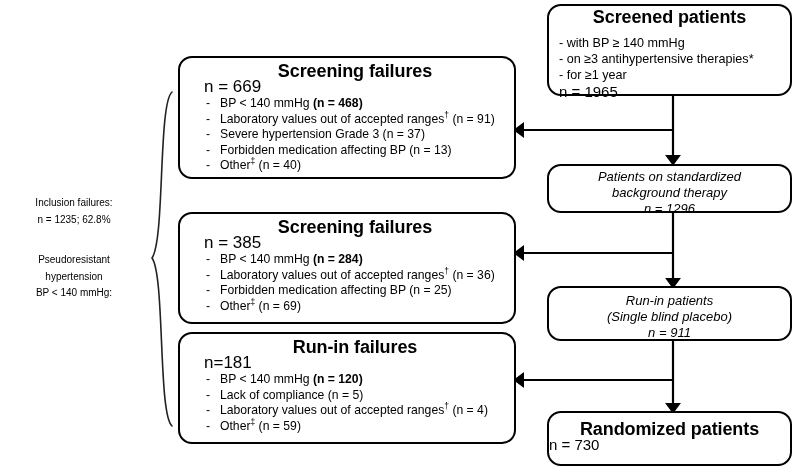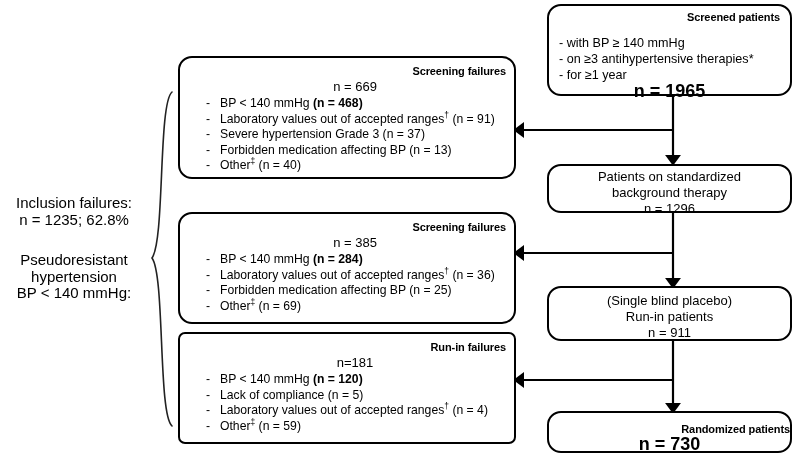--- a/index.html
+++ b/index.html
@@ -30,40 +30,41 @@
   }
   .box {
     position: absolute;
     box-sizing: border-box;
     border: 2px solid #000;
     border-radius: 14px;
     background: #fff;
   }
   .box-title {
     font-weight: bold;
-    text-align: right;
-    font-size: 11px;
-    line-height: 15px;
-    letter-spacing: -0.1px;
-  }
-  .box-sub {
-    text-align: center;
-    font-size: 13px;
-    line-height: 15px;
-  }
-  .box-sub-bold {
     text-align: center;
     font-size: 18px;
     line-height: 15px;
-    font-weight: bold;
+    letter-spacing: -0.1px;
+  }
+  .box-sub {
+    text-align: left;
+    font-size: 17px;
+    line-height: 15px;
+  }
+  .box-sub-bold {
+    text-align: left;
+    font-size: 15px;
+    line-height: 15px;
+    font-weight: normal;
   }
   .box-center-line {
     text-align: center;
     font-size: 13px;
     line-height: 16px;
+    font-style: italic;
   }
   ul.items {
     list-style: none;
     margin: 2px 0 0 0;
     padding: 0 0 0 0;
   }
   ul.items li {
     font-size: 12.2px;
     line-height: 15.5px;
     position: relative;
@@ -80,33 +81,33 @@
   }
   .b { font-weight: bold; }
   sup {
     font-size: 8.5px;
     line-height: 0;
     vertical-align: super;
   }
   .side-label {
     position: absolute;
     text-align: center;
-    font-size: 15px;
+    font-size: 10px;
     line-height: 16.5px;
     white-space: nowrap;
   }
   
   #rbox-screened { left: 547px; top: 4px; width: 245px; height: 92px; }
   #rbox-standardized { left: 547px; top: 164px; width: 245px; height: 49px; }
   #rbox-runin { left: 547px; top: 286px; width: 245px; height: 55px; }
-  #rbox-randomized { left: 547px; top: 411px; width: 245px; height: 42px; }
+  #rbox-randomized { left: 547px; top: 411px; width: 245px; height: 55px; }
   
   #lbox-sf1 { left: 178px; top: 56px; width: 338px; height: 123px; }
   #lbox-sf2 { left: 178px; top: 212px; width: 338px; height: 112px; }
-  #lbox-rif { left: 178px; top: 332px; width: 338px; height: 112px; border-radius: 7px; }
+  #lbox-rif { left: 178px; top: 332px; width: 338px; height: 112px; }
 </style>
 </head>
 <body>
 
 <div id="canvas">
 
   <svg class="lines" viewBox="0 0 800 472">
     <defs>
       <marker id="arrdown" markerWidth="9" markerHeight="9" refX="1.5" refY="4.5" orient="auto" markerUnits="strokeWidth">
         <path d="M0,0.8 L0,8.2 L5,4.5 z" fill="#000"></path>
@@ -139,22 +140,22 @@
   <div class="box" id="rbox-standardized">
     <div style="padding-top:3px;">
       <div class="box-center-line">Patients on standardized</div>
       <div class="box-center-line">background therapy</div>
       <div class="box-center-line">n = 1296</div>
     </div>
   </div>
 
   <div class="box" id="rbox-runin">
     <div style="padding-top:5px;">
+      <div class="box-center-line">Run-in patients</div>
       <div class="box-center-line">(Single blind placebo)</div>
-      <div class="box-center-line">Run-in patients</div>
       <div class="box-center-line">n = 911</div>
     </div>
   </div>
 
   <div class="box" id="rbox-randomized">
     <div style="padding-top:9px;">
       <div class="box-title">Randomized patients</div>
       <div class="box-sub-bold">n = 730</div>
     </div>
   </div>

